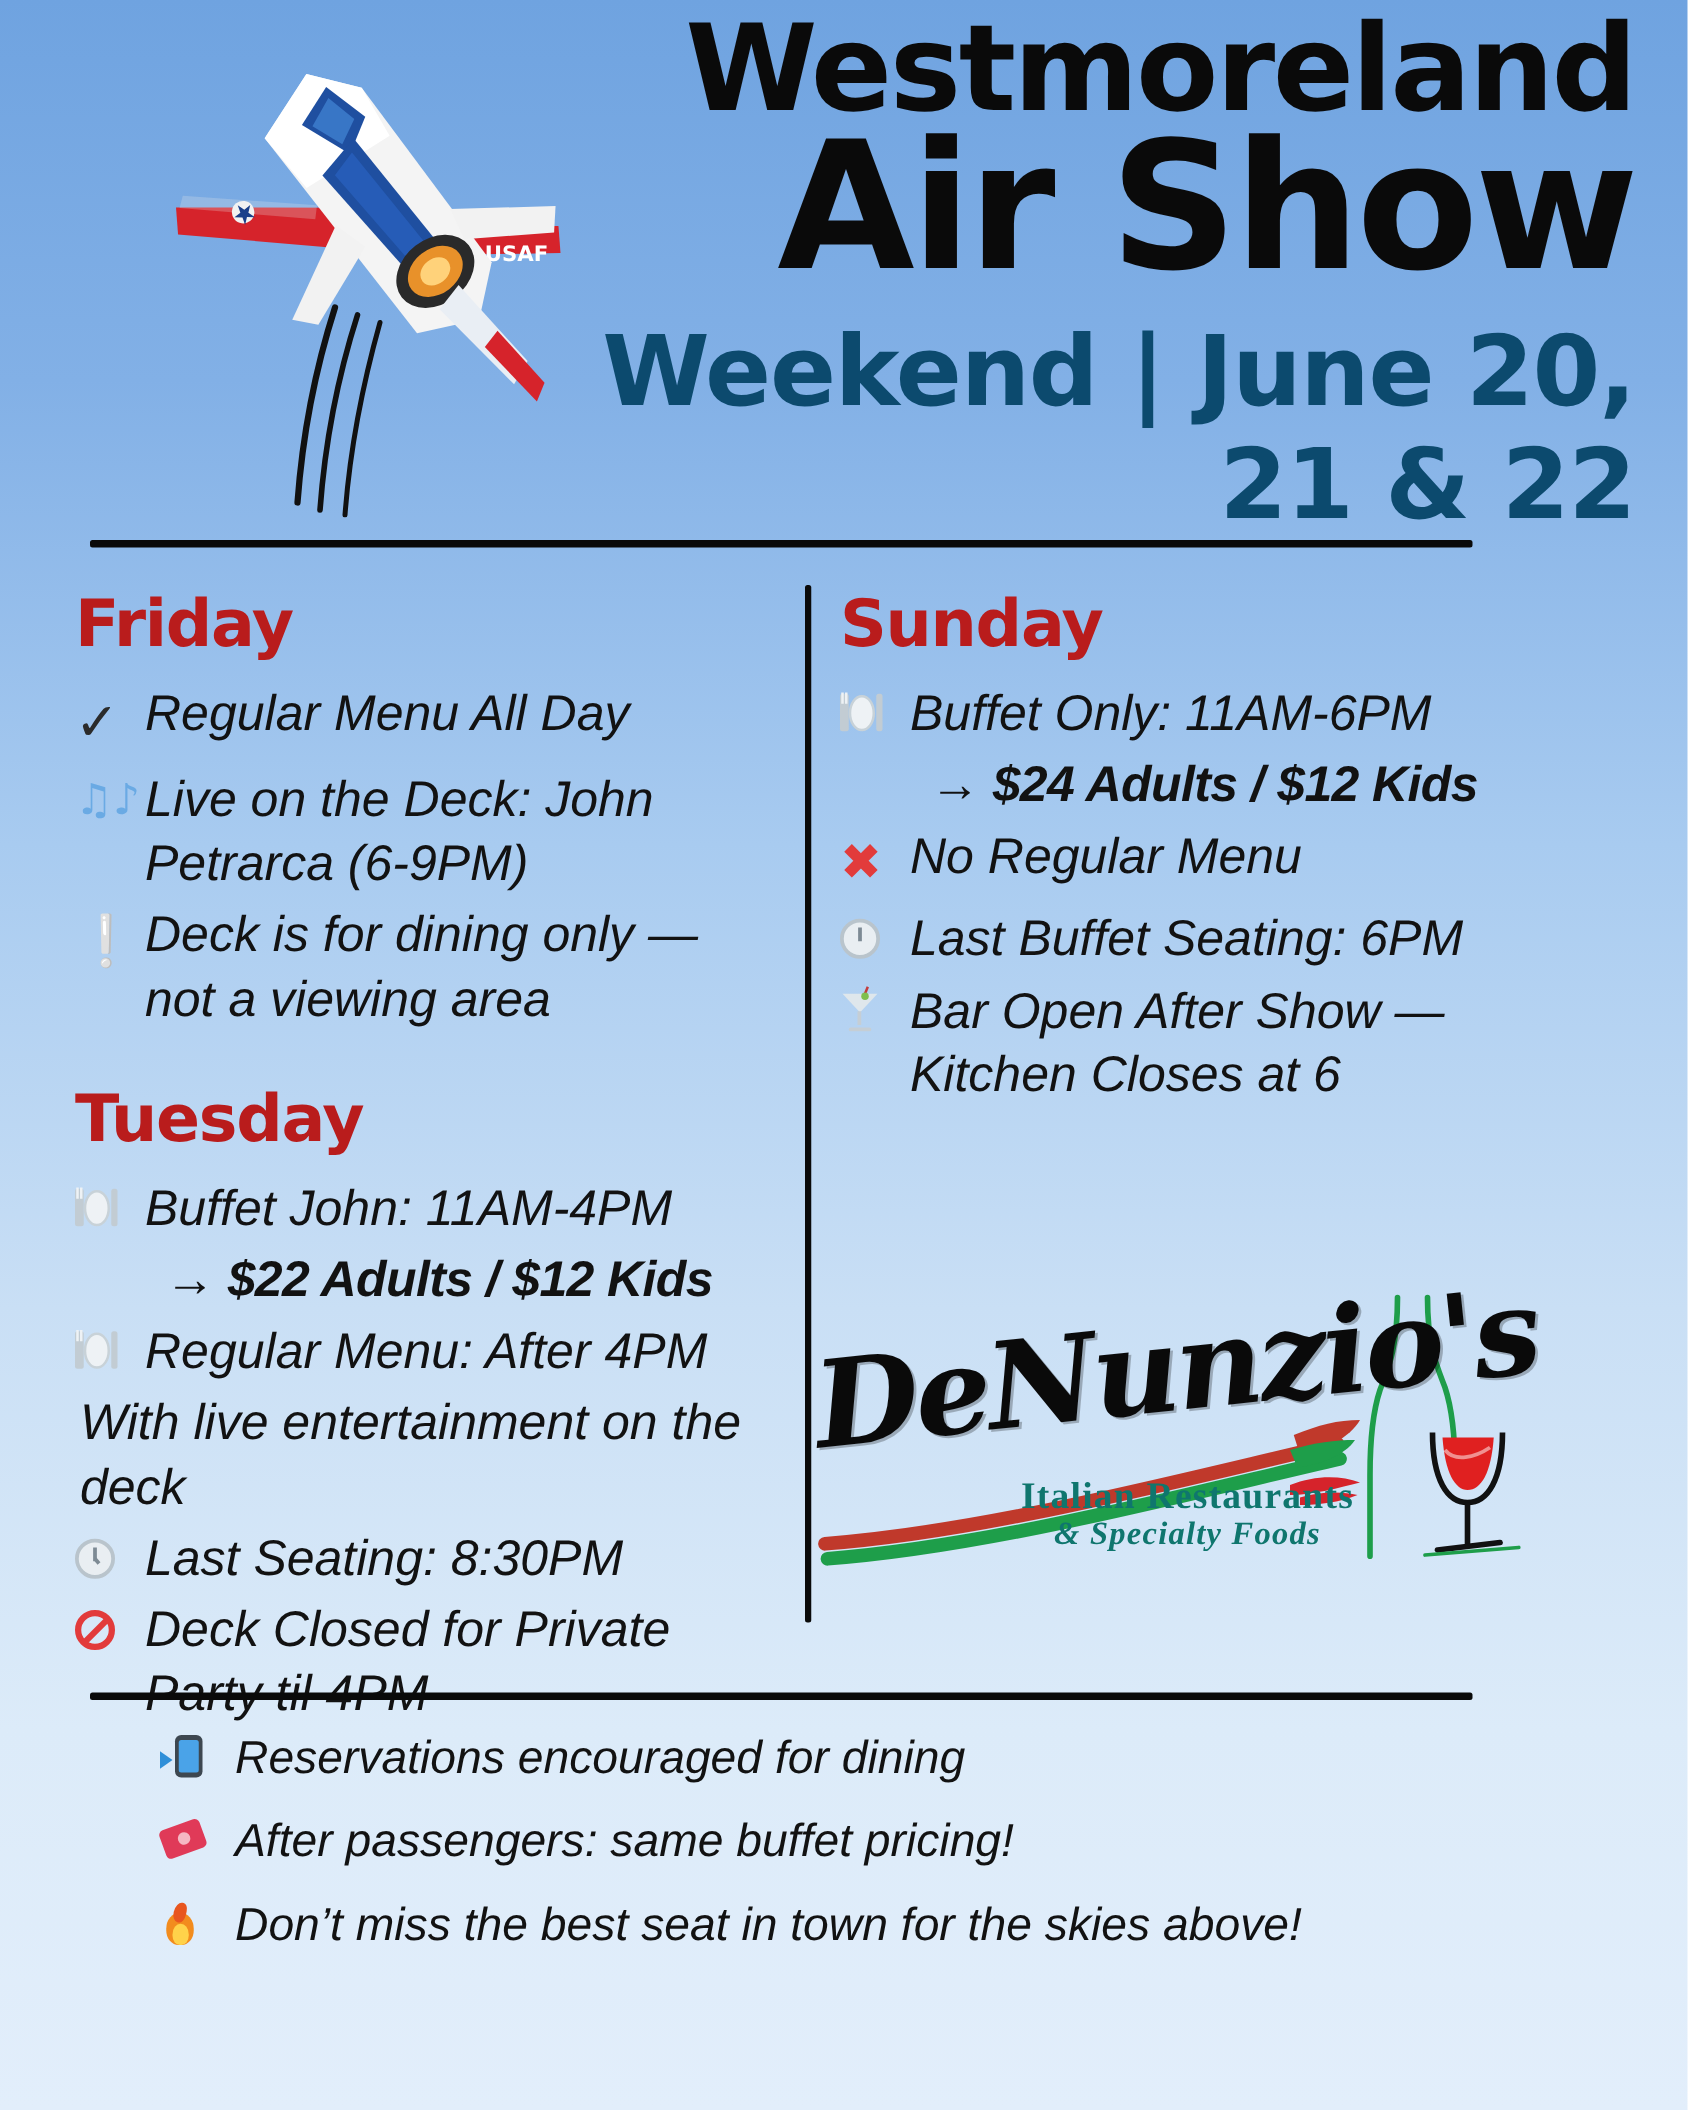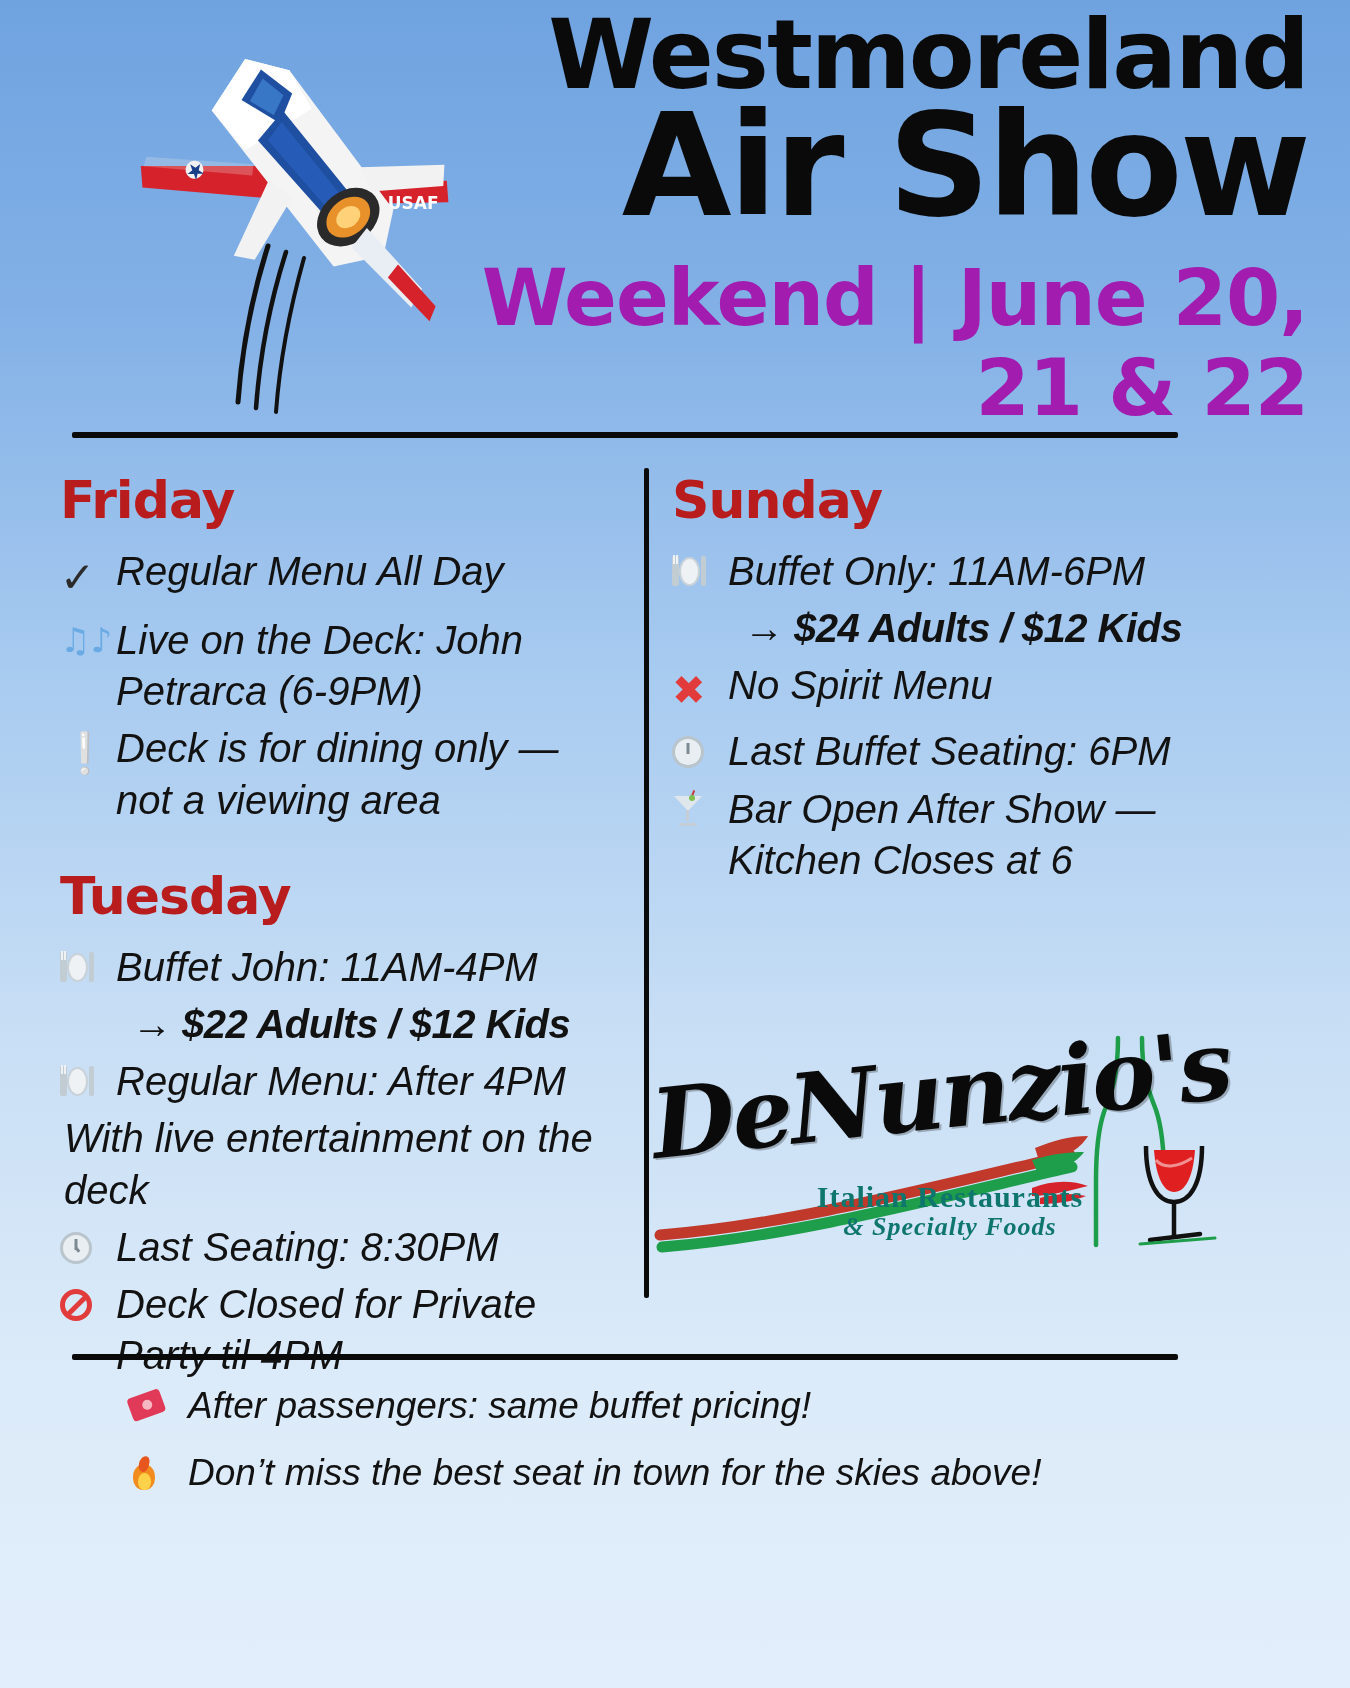--- a/index.html
+++ b/index.html
@@ -17,21 +17,21 @@
   .title-block { position:absolute; right:42px; top:8px; width:880px; text-align:right; }
   .title-main {
     font-family:"DejaVu Sans", sans-serif;
     font-weight:700; color:#0a0a0a; letter-spacing:-2px;
     line-height:0.98;
   }
   .title-l1 { font-size:96px; }
   .title-l2 { font-size:142px; letter-spacing:-3px; margin-top:-6px;}
   .subtitle {
     font-family:"DejaVu Sans", sans-serif;
-    font-weight:700; font-size:78px; color:#a21caf;
+    font-weight:700; font-size:78px; color:#0c4a6e;
     letter-spacing:-1px; margin-top:18px; text-align:right;
   }
 
   
   .rule { position:absolute; left:72px; width:1106px; height:6px; background:#0a0a0a; border-radius:2px; }
   .rule-top { top:432px; }
   .rule-bottom { top:1354px; }
   .vdivider { position:absolute; left:644px; top:468px; width:5px; height:830px; background:#0a0a0a; border-radius:2px; }
 
   
@@ -242,21 +242,21 @@
       <li>
         <span class="ico"><span class="plate"><span class="fork"></span><span class="dish"></span><span class="knife"></span></span></span>
         <span class="itxt">Buffet Only: 11AM-6PM</span>
       </li>
       <li class="price">
         <span class="ico"></span>
         <span class="itxt">→ $24 Adults / $12 Kids</span>
       </li>
       <li>
         <span class="ico cross">✖</span>
-        <span class="itxt">No Spirit Menu</span>
+        <span class="itxt">No Regular Menu</span>
       </li>
       <li>
         <span class="ico"><span class="clockic half"><i></i></span></span>
         <span class="itxt">Last Buffet Seating: 6PM</span>
       </li>
       <li>
         <span class="ico"><span class="martini"><span class="pick"></span><span class="bowl"></span><span class="olive"></span><span class="stem"></span><span class="base"></span></span></span>
         <span class="itxt">Bar Open After Show — Kitchen Closes at 6</span>
       </li>
     </ul>
@@ -288,20 +288,24 @@
     <div class="logo-sub">
       <div class="l1">Italian Restaurants</div>
       <div class="l2">&amp; Specialty Foods</div>
     </div>
   </div>
 
   <div class="rule rule-bottom"></div>
 
   <div class="footer">
     <div class="footer-row">
+      <span class="ico"><span class="phoneic"><span class="arw"></span><span class="body"></span><span class="scr"></span></span></span>
+      <span class="itxt">Reservations encouraged for dining</span>
+    </div>
+    <div class="footer-row">
       <span class="ico"><span class="ticketic"><span class="t"></span><span class="o"></span></span></span>
       <span class="itxt">After passengers: same buffet pricing!</span>
     </div>
     <div class="footer-row">
       <span class="ico"><span class="fireic"><span class="f1"></span><span class="f2"></span><span class="tip"></span></span></span>
       <span class="itxt">Don’t miss the best seat in town for the skies above!</span>
     </div>
   </div>
 
 </div>

